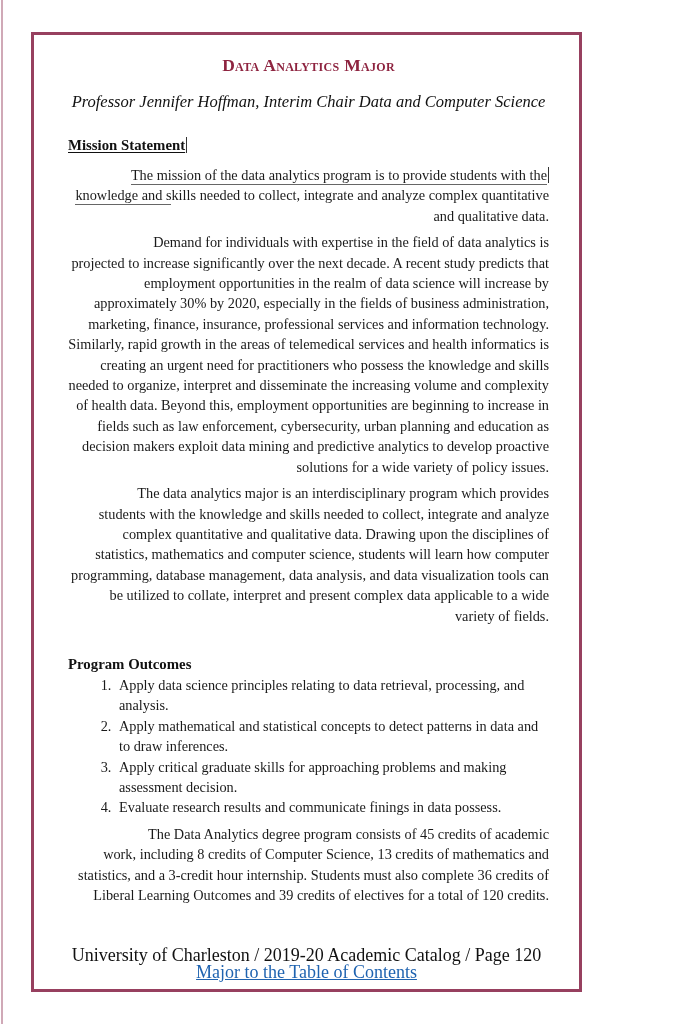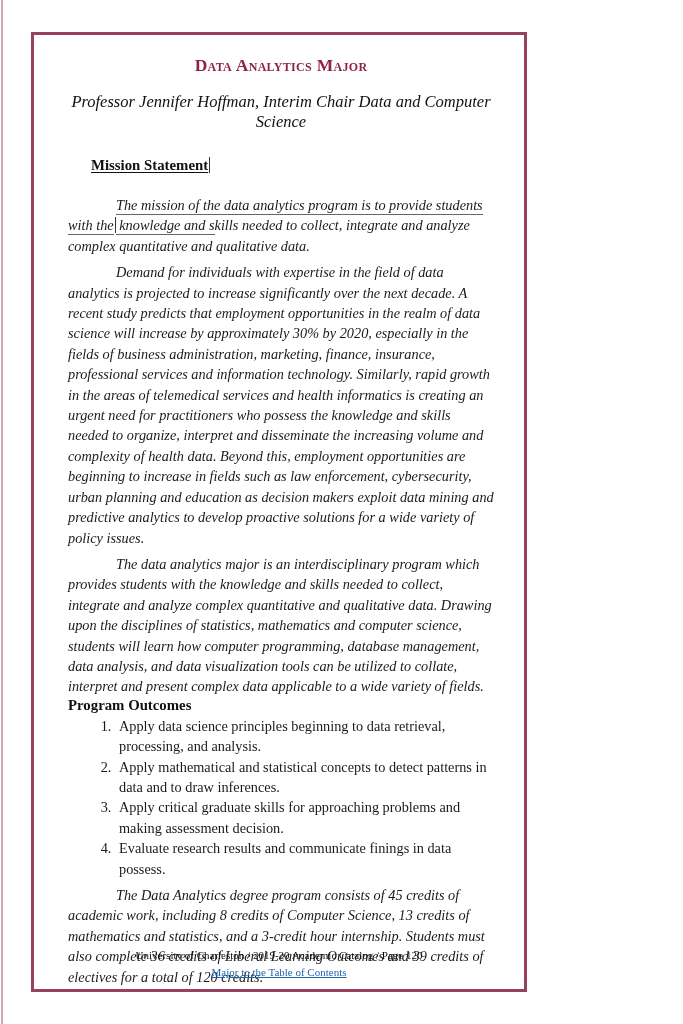--- a/index.html
+++ b/index.html
@@ -21,21 +21,21 @@
     left: 1px;
     top: 0;
     width: 2px;
     height: 1024px;
     background: rgba(151, 64, 95, 0.45);
   }
   .border-box {
     position: absolute;
     left: 31px;
     top: 32px;
-    width: 496px;
+    width: 551px;
     height: 960px;
     border: 3px solid var(--border-color, #97405F);
     box-sizing: border-box;
     background: #ffffff;
   }
   .content {
     position: relative;
     padding: 10px 30px 0 34px;
     height: 100%;
     box-sizing: border-box;
@@ -56,31 +56,30 @@
     font-weight: normal;
     font-style: italic;
     color: #111;
   }
   .section-heading {
     margin: 0;
     font-size: 14.8px;
     font-weight: bold;
     color: #111;
   }
-  .h-mission  { margin-top: 25px; margin-left: 23px; }
+  .h-mission  { margin-top: 25px; }
   .h-desc     { margin-top: 27px; }
-  .h-outcomes { }
+  .h-outcomes { margin-top: 30px; }
   .h-study    { margin-top: 16px; }
   .underlined { text-decoration: underline; text-underline-offset: 2px; }
   .body-text {
-    margin: 21px 0 0 0;
+    margin: 11px 0 0 0;
     font-size: 14.3px;
     line-height: 20.4px;
-    text-align: left;
-    font-style: italic;
+    text-align: right;
   }
   .indent { text-indent: 48px; }
   .seg-underline {
     border-bottom: 1px solid #666;
     padding-bottom: 1px;
   }
   .caret {
     display: inline-block;
     width: 1px;
     height: 16px;
@@ -95,21 +94,21 @@
     font-size: 14.3px;
     line-height: 20.4px;
   }
   .outcomes-list li { padding-left: 4px; }
   .doc-footer {
     position: absolute;
     left: 0;
     bottom: 8px;
     width: 100%;
     text-align: center;
-    font-size: 11px;
+    font-size: 18px;
     line-height: 17px;
   }
   .footer-line { color: #111; }
   .footer-link {
     color: var(--link-color, #1F63B0);
     text-decoration: underline;
     cursor: pointer;
   }
 </style>
 </head>
@@ -131,21 +130,21 @@
 
       <p class="body-text indent" style="margin-top:6px;">Demand for individuals with expertise in the field of data analytics is projected to increase significantly over the next decade. A recent study predicts that employment opportunities in the realm of data science will increase by approximately 30% by 2020, especially in the fields of business administration, marketing, finance, insurance, professional services and information technology. Similarly, rapid growth in the areas of telemedical services and health informatics is creating an urgent need for practitioners who possess the knowledge and skills needed to organize, interpret and disseminate the increasing volume and complexity of health data. Beyond this, employment opportunities are beginning to increase in fields such as law enforcement, cybersecurity, urban planning and education as decision makers exploit data mining and predictive analytics to develop proactive solutions for a wide variety of policy issues.</p>
 
 
       <p class="body-text indent" style="margin-top:6px;">The data analytics major is an interdisciplinary program which provides students with the knowledge and skills needed to collect, integrate and analyze complex quantitative and qualitative data. Drawing upon the disciplines of statistics, mathematics and computer science, students will learn how computer programming, database management, data analysis, and data visualization tools can be utilized to collate, interpret and present complex data applicable to a wide variety of fields.</p>
 
       <h2 class="section-heading h-outcomes">Program Outcomes</h2>
 
 
       <ol class="outcomes-list">
-          <li>Apply data science principles beginning to data retrieval, processing, and analysis.</li>
+          <li>Apply data science principles relating to data retrieval, processing, and analysis.</li>
           <li>Apply mathematical and statistical concepts to detect patterns in data and to draw inferences.</li>
           <li>Apply critical graduate skills for approaching problems and making assessment decision.</li>
           <li>Evaluate research results and communicate finings in data possess.</li>
         </ol>
 
 
       <p class="body-text indent" style="margin-top:6px;">The Data Analytics degree program consists of 45 credits of academic work, including 8 credits of Computer Science, 13 credits of mathematics and statistics, and a 3-credit hour internship.  Students must also complete 36 credits of Liberal Learning Outcomes and 39 credits of electives for a total of 120 credits.</p>
 
       <div class="doc-footer">
         <div class="footer-line">University of Charleston / 2019-20 Academic Catalog / Page 120</div>

